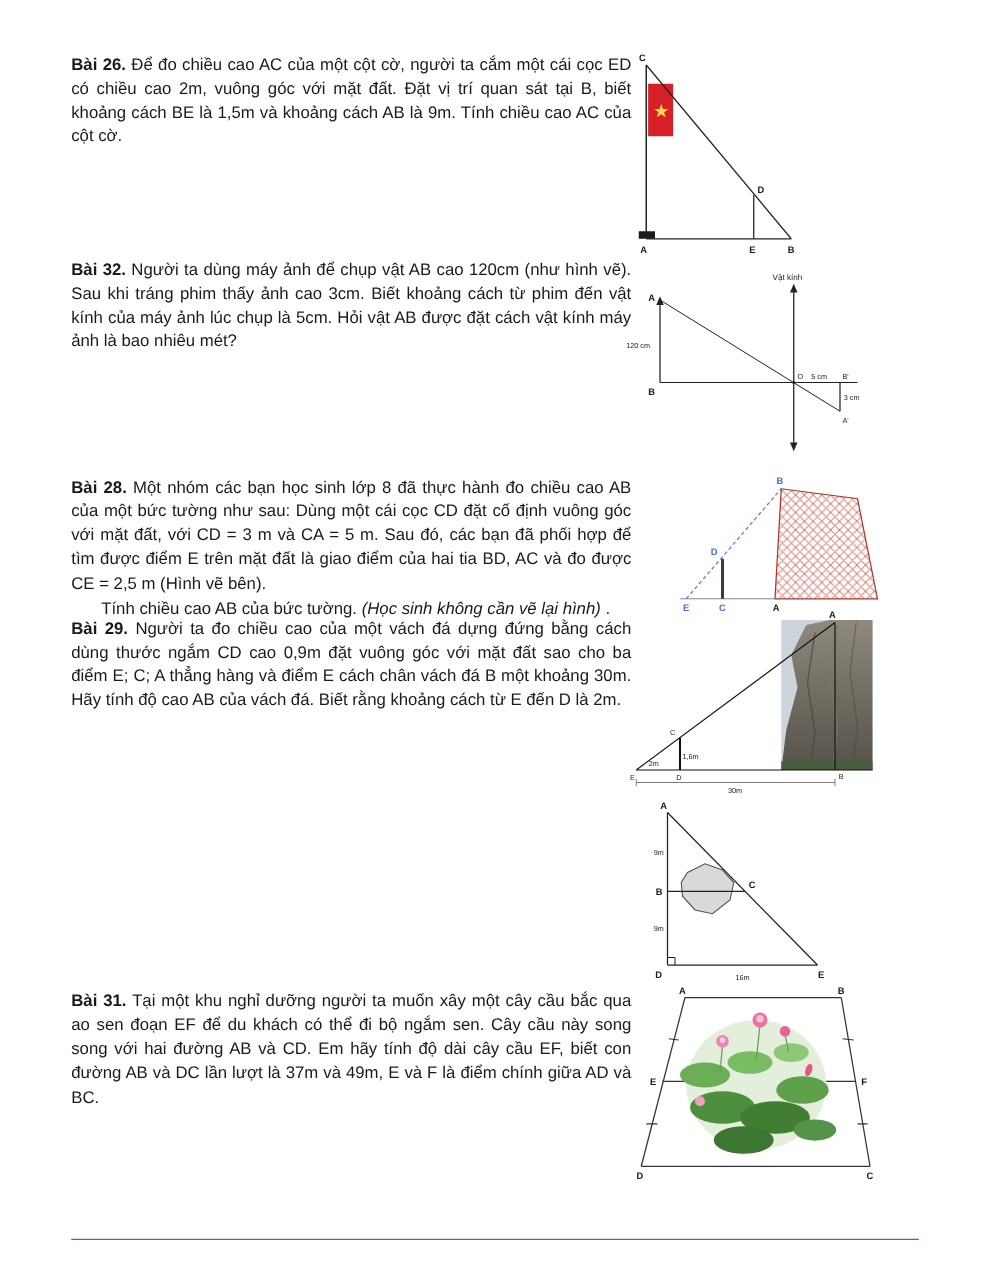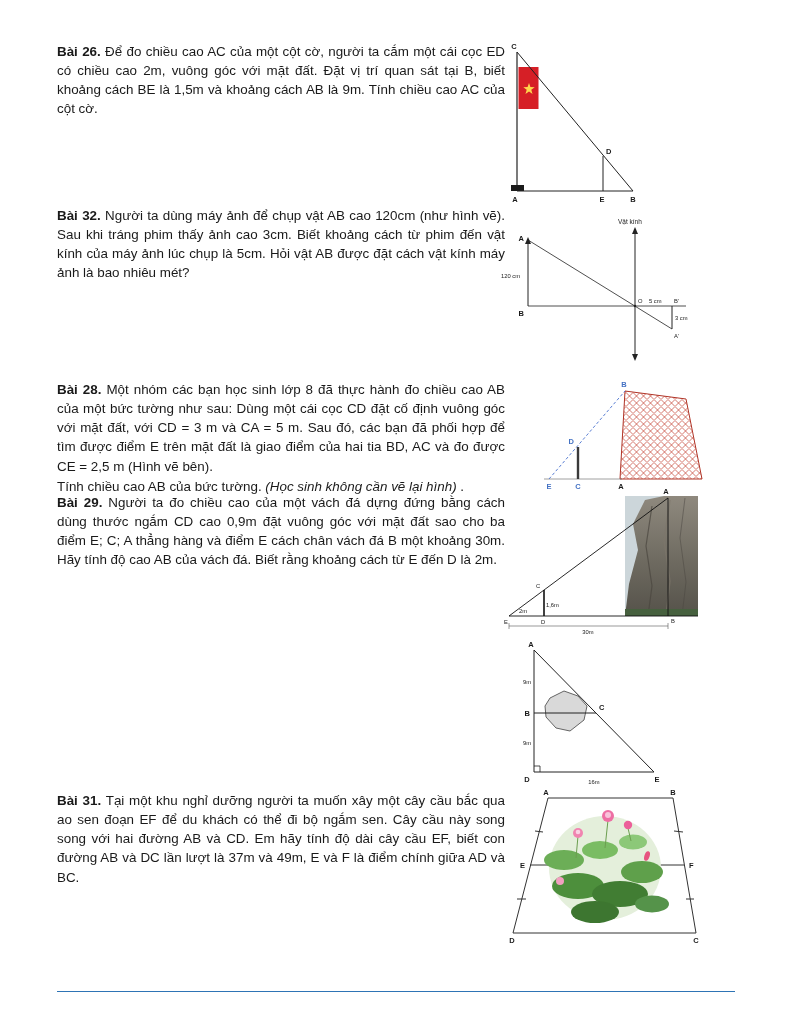--- a/index.html
+++ b/index.html
@@ -10,21 +10,21 @@
     position:relative;
   }
   .page { position:relative; width:792px; height:1024px; background:#fff; overflow:hidden; }
   .problem {
     position:absolute; left:57px; width:448px;
     font-size:13.4px; line-height:1.43; color:#1a1a1a;
     text-align:justify;
   }
   .problem b { font-weight:700; }
   .problem i { font-style:italic; }
-  .problem p + p { margin-top:1px; }
+  .problem p + p { margin-top:1px;margin-left:24px; }
   .fig { position:absolute; }
   .footer-line {
     position:absolute; left:57px; top:991px; width:678px; height:0;
     border-top:1.6px solid #2e74b5;
   }
   svg text { font-family:"Liberation Sans", sans-serif; fill:#1a1a1a; }
   text.pt  { font-size:7.5px; font-weight:bold; text-anchor:middle; }
   text.pts { font-size:7.5px; font-weight:bold; text-anchor:start; }
   text.pte { font-size:7.5px; font-weight:bold; text-anchor:end; }
   text.m   { font-size:5.8px; text-anchor:middle; }

